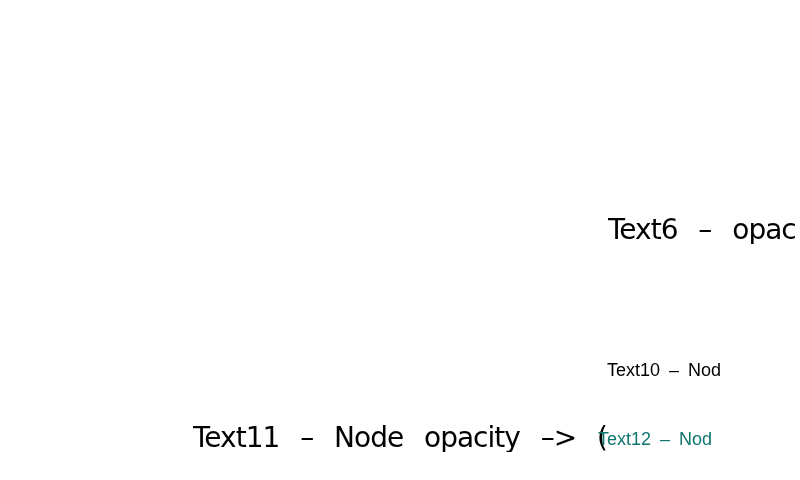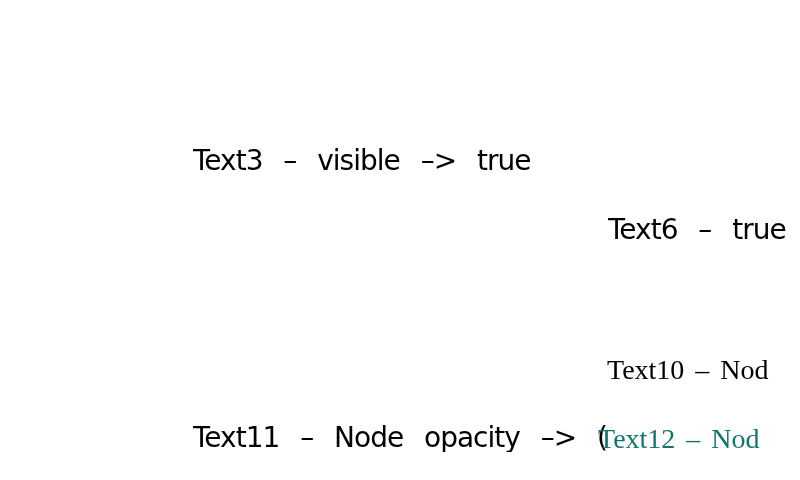--- a/index.html
+++ b/index.html
@@ -19,36 +19,35 @@
     position: absolute;
     white-space: nowrap;
     overflow: hidden;
     font-family: "DejaVu Sans", sans-serif;
     font-size: 28px;
     line-height: 28px;
     letter-spacing: -1px;
     word-spacing: 13px;
   }
   .mono {
-    font-family: Liberation Serif, serif;
-    font-size: 28px;
+    font-family: Liberation Sans, sans-serif;
+    font-size: 18px;
     line-height: 28px;
     letter-spacing: 0;
     word-spacing: 4px;
   }
   
   #text3  { left: 193px; top: 147px; width: 420px; }
   #text6  { left: 608px; top: 216px; width: 192px; }
   #text9  { left: 193px; top: 355px; width: 414px; }
   #text10 { left: 607px; top: 356px; width: 193px; }
   #text11 { left: 193px; top: 424px; width: 418px; }
   #text12 { left: 598px; top: 425px; width: 202px; }
 </style>
 </head>
 <body>
 
 <div id="canvas" style="background: rgb(255, 255, 255);">
-  <div id="text3" class="t" style="color: rgb(0, 0, 0);">Text3 – visible –&gt; true</div>
-  <div id="text6" class="t" style="color: rgb(0, 0, 0);">Text6 – true</div>
+  <div id="text6" class="t" style="color: rgb(0, 0, 0);">Text6 – opac</div>
   <div id="text10" class="t mono" style="color: rgb(0, 0, 0);">Text10 – Nod</div>
   <div id="text11" class="t" style="color: rgb(0, 0, 0);">Text11 – Node opacity –&gt; (</div>
   <div id="text12" class="t mono" style="color: #0f766e;">Text12 – Nod</div>
 </div>
 
 </body></html>

